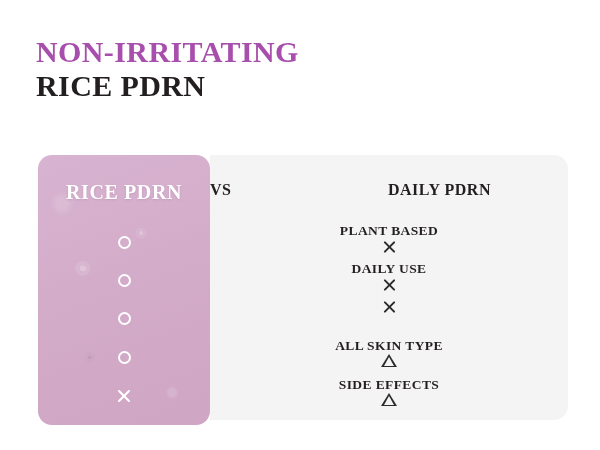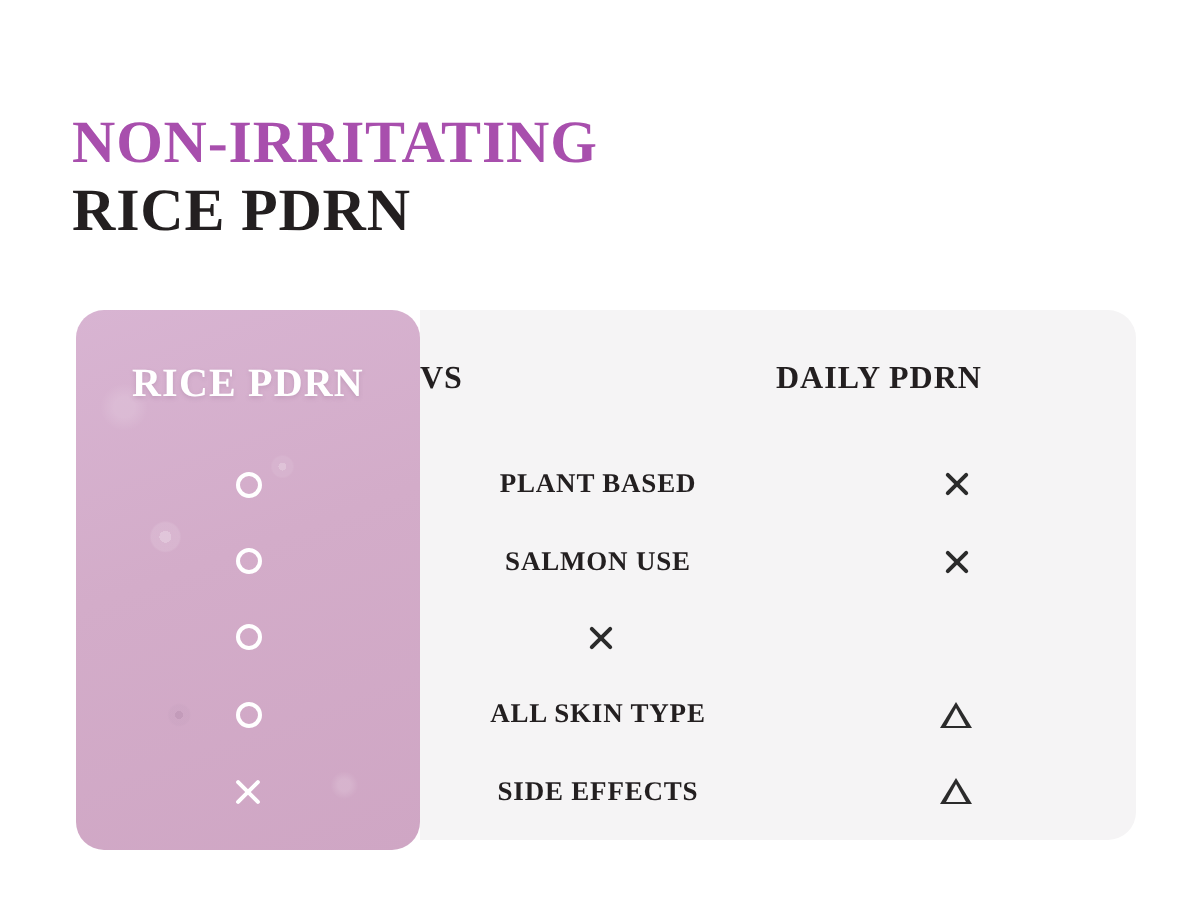--- a/index.html
+++ b/index.html
@@ -20,21 +20,20 @@
     width: 600px;
     height: 450px;
   }
 
   
   .heading {
     position: absolute;
     left: 36px;
     top: 36px;
     width: 520px;
-    margin-top: 20px;
   }
   .heading-line {
     display: block;
     font-family: "Liberation Serif", "DejaVu Serif", serif;
     font-weight: bold;
     letter-spacing: 0.4px;
     line-height: 1.06;
     white-space: nowrap;
   }
   .heading-line-1 {
@@ -167,20 +166,21 @@
   .table-rows {
     position: absolute;
     left: 0;
     top: 68px;
     width: 100%;
   }
   .tr {
     display: flex;
     align-items: center;
     height: 38.4px;
+    flex-direction: column;
   }
   .td-label {
     width: 178px;
     text-align: center;
     font-family: "Liberation Serif", "DejaVu Serif", serif;
     font-weight: bold;
     font-size: 13.5px;
     color: #231F20;
     letter-spacing: 0.4px;
     white-space: nowrap;
@@ -279,21 +279,21 @@
       <div class="table-rows">
 
         <div class="tr">
           <div class="td-label">PLANT BASED</div>
           <div class="td-mark">
             <span class="mark-x-dark"></span>
           </div>
         </div>
 
         <div class="tr">
-          <div class="td-label">SALMON USE</div>
+          <div class="td-label">DAILY USE</div>
           <div class="td-mark">
             <span class="mark-x-dark"></span>
           </div>
         </div>
 
         <div class="tr">
           <div class="td-mark">
             <span class="mark-x-dark"></span>
           </div>
         </div>

